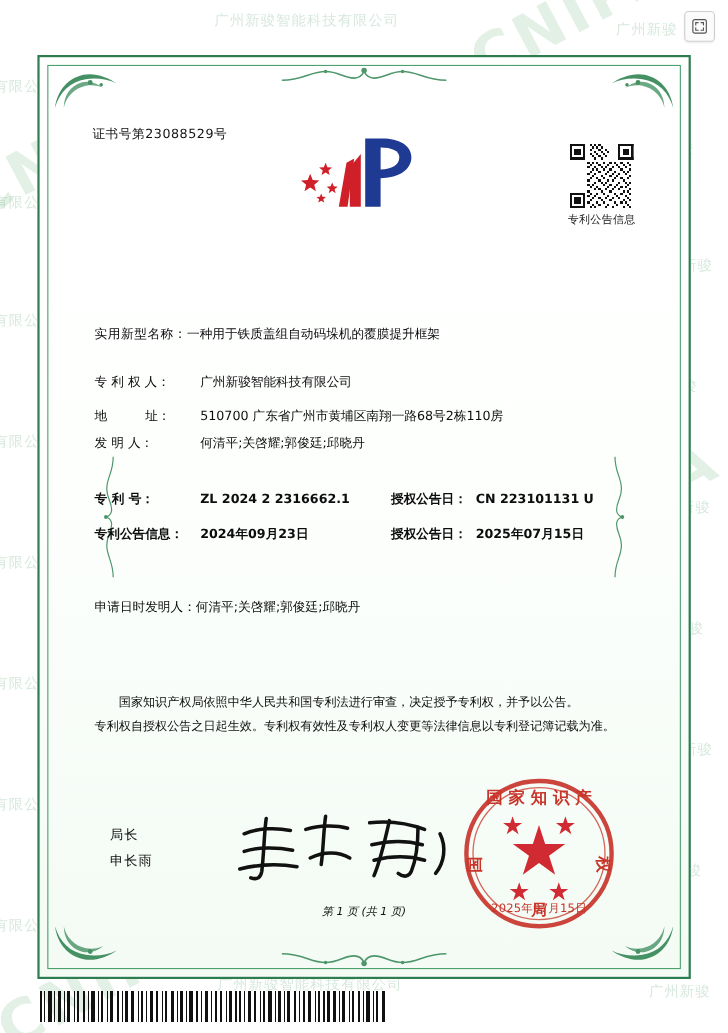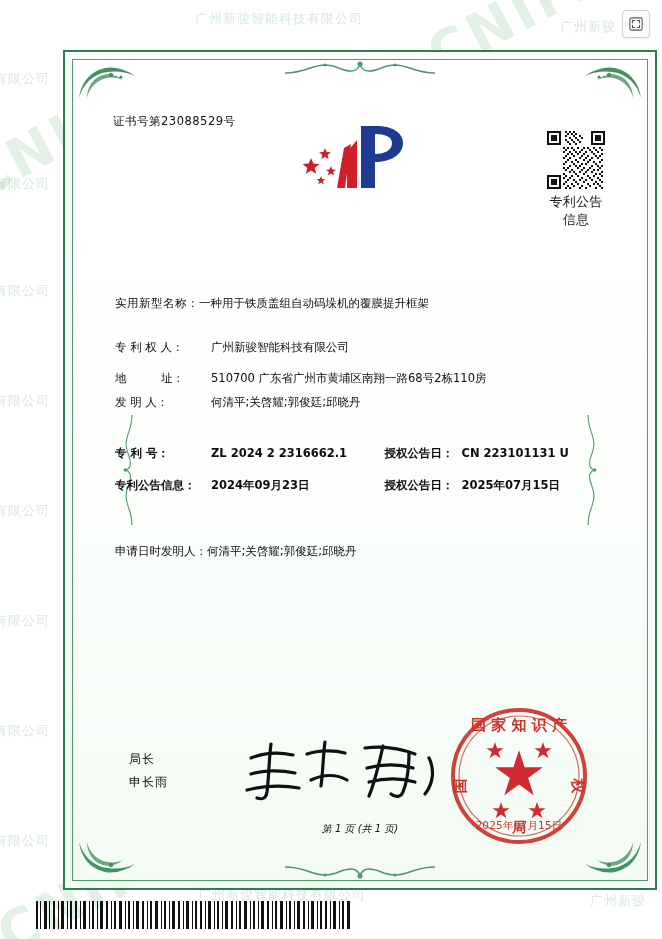--- a/index.html
+++ b/index.html
@@ -65,21 +65,20 @@
 
   
   .cert {
     position: absolute;
     left: 34px;
     top: 50px;
     width: 594px;
     height: 840px;
     z-index: 5;
     background: linear-gradient(180deg, #ffffff 0%, #fdfffd 45%, #f3fbf4 100%);
-    margin-left: 29px;
   }
   .border-outer {
     position: absolute;
     inset: 0;
     border: 2px solid #2e7d4f;
   }
   .border-inner {
     position: absolute;
     left: 9px; top: 9px; right: 9px; bottom: 9px;
     border: 1px solid #49a06c;
@@ -141,21 +140,21 @@
     text-align: center;
   }
   .qr {
     width: 58px;
     height: 58px;
     margin: 0 auto;
     display: block;
   }
   .qr-cap {
     margin-top: 4px;
-    font-size: 13px;
+    font-size: 10px;
     color: #1b1b1b;
     letter-spacing: 0.3px;
   }
 
   .title {
     position: absolute;
     left: 0;
     right: 0;
     top: 148px;
     text-align: center;
@@ -564,20 +563,24 @@
         <div style="height:26px"></div>
 
 
         <div style="height:22px"></div>
 
         <div class="row">
           <span class="lbl">申请日时发明人：</span><span class="val">何清平;关啓耀;郭俊廷;邱晓丹</span>
         </div>
       </div>
 
+      <div class="legal">
+        <div class="l1">国家知识产权局依照中华人民共和国专利法进行审查，决定授予专利权，并予以公告。</div>
+        <div class="l2">专利权自授权公告之日起生效。专利权有效性及专利权人变更等法律信息以专利登记簿记载为准。</div>
+      </div>
 
       <div class="signoff">
         <div>局长</div>
         <div>申长雨</div>
       </div>
 
       <svg class="signature" viewBox="0 0 220 70">
         <g fill="none" stroke="#111" stroke-width="3.2" stroke-linecap="round" stroke-linejoin="round">
           <path d="M18 22 C30 17 46 16 60 19"></path>
           <path d="M38 8 C36 22 36 40 34 56 C33 62 30 64 24 62"></path>

